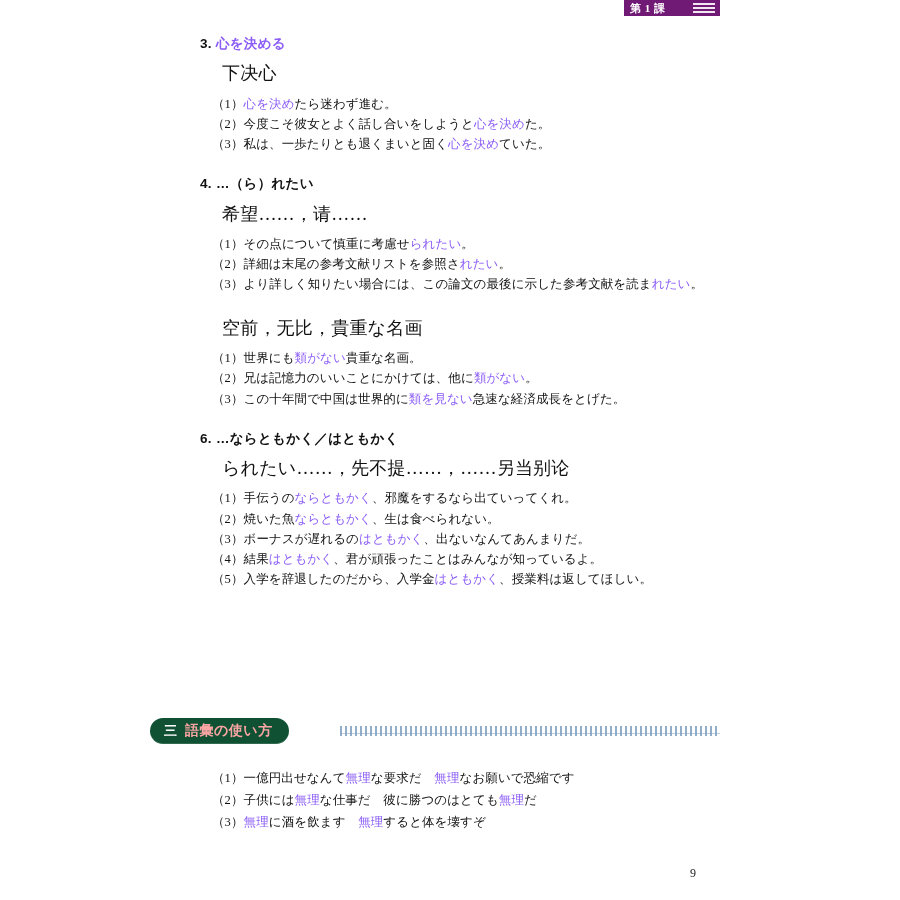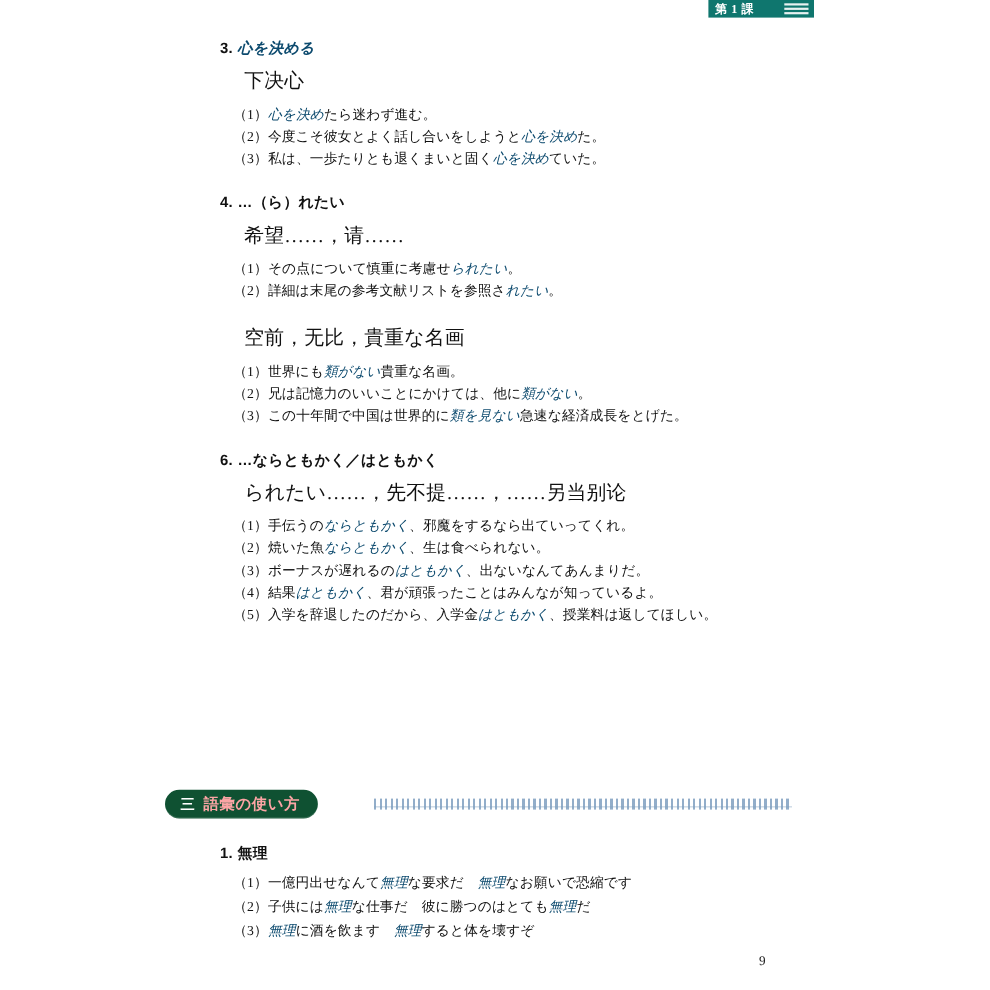--- a/index.html
+++ b/index.html
@@ -20,24 +20,24 @@
   .page-header {
     position: absolute;
     top: 0;
     left: 0;
     width: 900px;
     height: 18px;
   }
   .header-tab {
     position: absolute;
     top: 0;
-    left: 644px;
+    left: 624px;
     width: 96px;
     height: 16px;
-    background: #0f766e;
+    background: #701a75;
     display: flex;
     align-items: center;
     padding-left: 6px;
     box-sizing: border-box;
   }
   .header-tab .ht-text {
     color: #ffffff;
     font-size: 11px;
     font-weight: bold;
     letter-spacing: 0.5px;
@@ -88,22 +88,21 @@
     list-style: none;
   }
   .examples li {
     font-size: 12.5px;
     line-height: 1.62;
     margin-left: 12px;
     letter-spacing: 0.1px;
     white-space: nowrap;
   }
   .hl {
-    color: #0c4a6e;
-    font-style: italic;
+    color: #8b5cf6;
   }
 
   
   .entry.e1 { margin-bottom: 22px; }
   .entry.e2 { margin-bottom: 22px; }
   .entry.e3 { margin-bottom: 22px; }
   .entry.e4 { margin-bottom: 22px; }
 
   
   .section-banner {
@@ -210,20 +209,21 @@
       <li>（3）私は、一歩たりとも退くまいと固く<span class="hl">心を決め</span>ていた。</li>
     </ul>
   </div>
 
   <div class="entry e2">
     <div class="entry-head">4. …（ら）れたい</div>
     <div class="entry-gloss">希望……，请……</div>
     <ul class="examples">
       <li>（1）その点について慎重に考慮せ<span class="hl">られたい</span>。</li>
       <li>（2）詳細は末尾の参考文献リストを参照さ<span class="hl">れたい</span>。</li>
+      <li>（3）より詳しく知りたい場合には、この論文の最後に示した参考文献を読ま<span class="hl">れたい</span>。</li>
     </ul>
   </div>
 
   <div class="entry e3">
     <div class="entry-gloss">空前，无比，貴重な名画</div>
     <ul class="examples">
       <li>（1）世界にも<span class="hl">類がない</span>貴重な名画。</li>
       <li>（2）兄は記憶力のいいことにかけては、他に<span class="hl">類がない</span>。</li>
       <li>（3）この十年間で中国は世界的に<span class="hl">類を見ない</span>急速な経済成長をとげた。</li>
     </ul>
@@ -247,21 +247,20 @@
   <div class="banner-pill">
     <span class="bp-num">三</span>
     <span class="bp-title">語彙の使い方</span>
   </div>
   <div class="banner-rule"></div>
   <div class="banner-rule-2"></div>
 </div>
 
 <div class="bottom-entry">
   <div class="entry">
-    <div class="entry-head">1. 無理</div>
     <ul class="examples">
       <li>（1）一億円出せなんて<span class="hl">無理</span>な要求だ　<span class="hl">無理</span>なお願いで恐縮です</li>
       <li>（2）子供には<span class="hl">無理</span>な仕事だ　彼に勝つのはとても<span class="hl">無理</span>だ</li>
       <li>（3）<span class="hl">無理</span>に酒を飲ます　<span class="hl">無理</span>すると体を壊すぞ</li>
     </ul>
   </div>
 </div>
 
 <div class="page-number">9</div>
 

